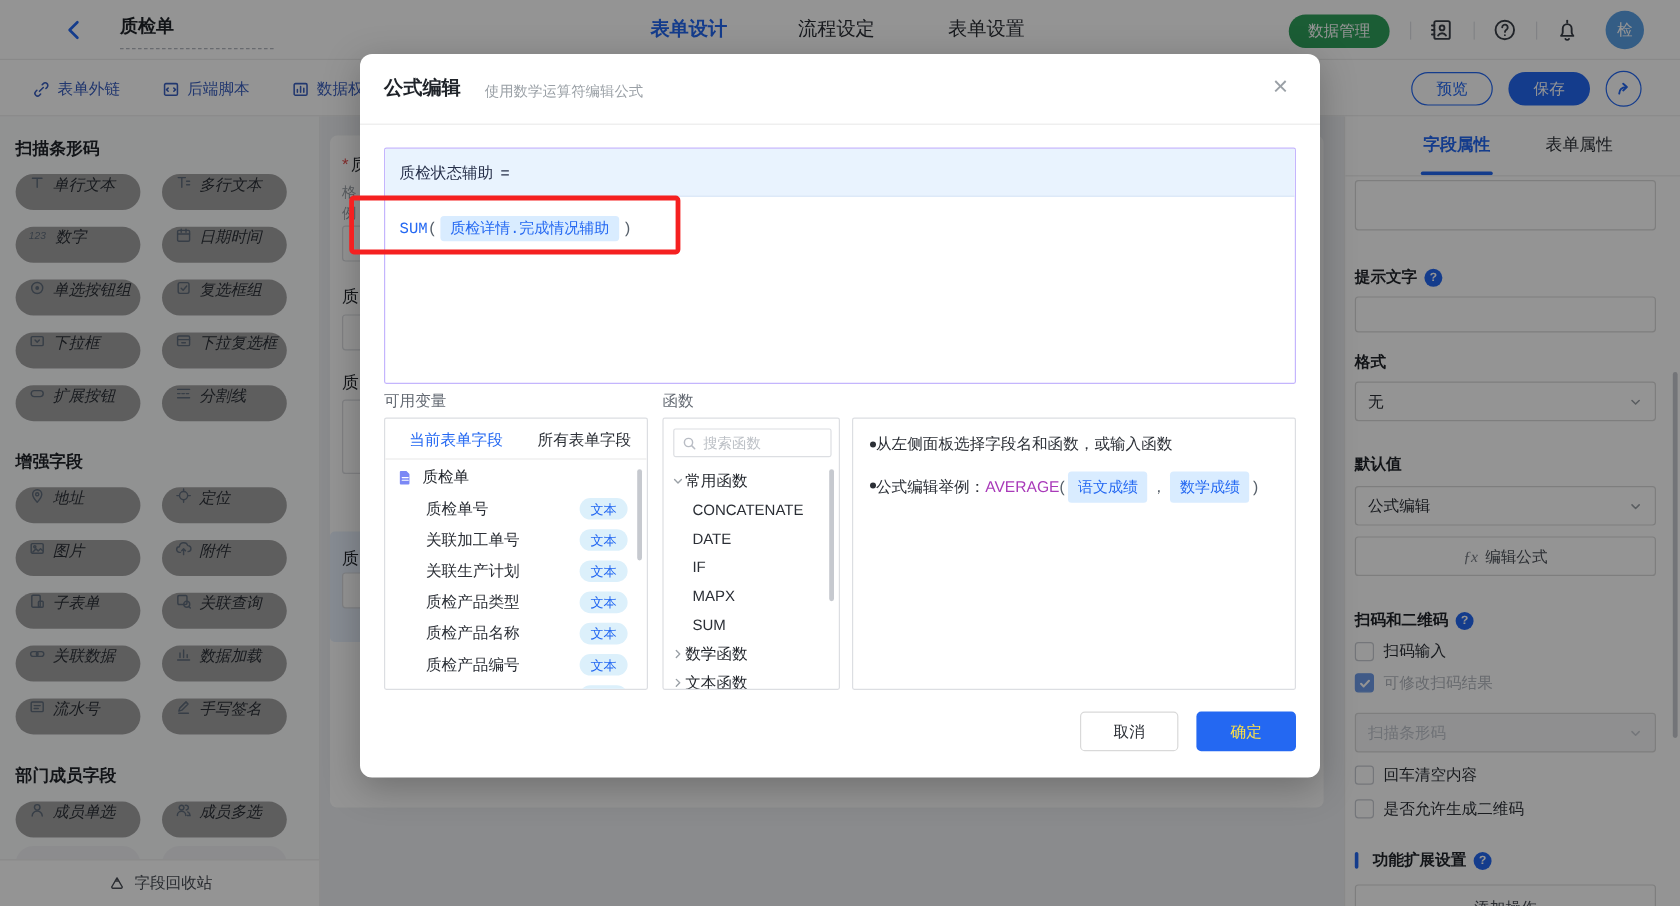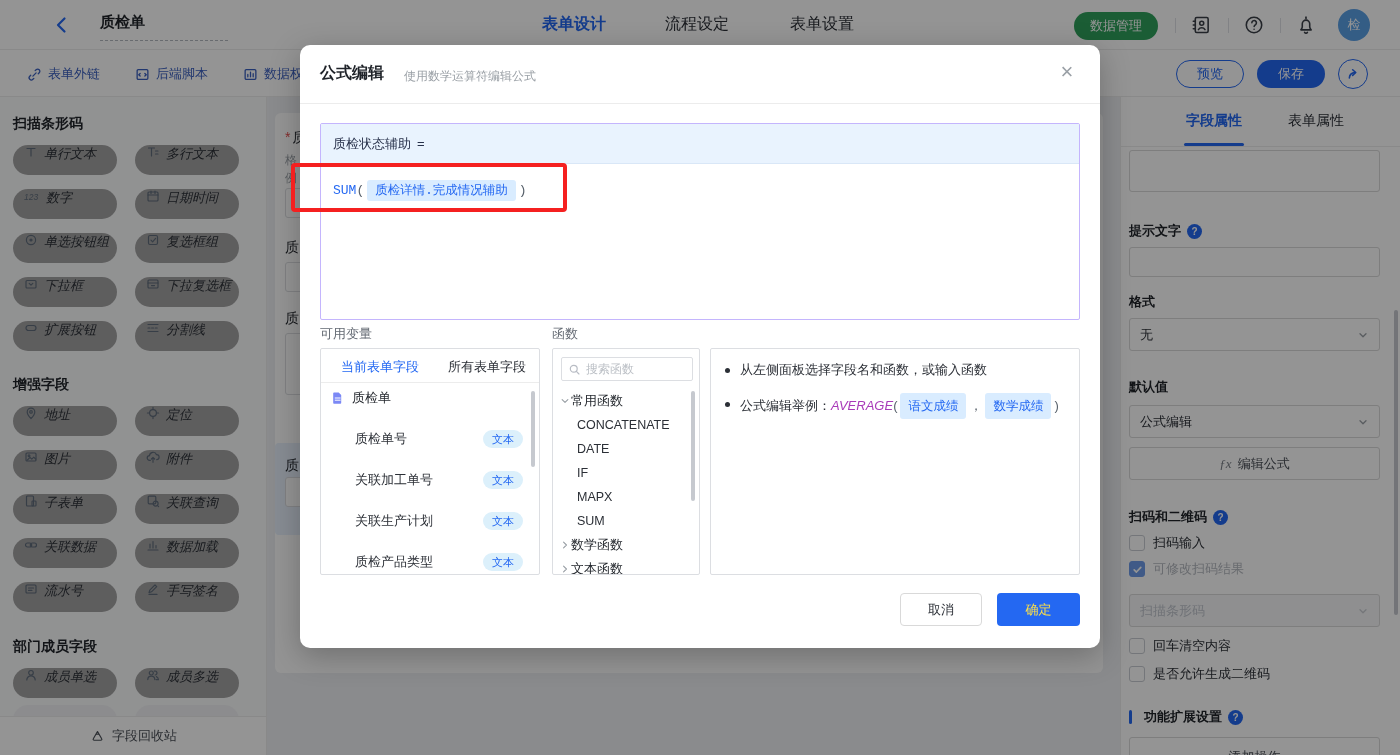--- a/index.html
+++ b/index.html
@@ -69,40 +69,40 @@
   .m-title { position:absolute; left:20px; top:18px; font-size:16px; font-weight:bold; color:#1f2329; }
   .m-sub { position:absolute; left:104px; top:23px; font-size:12px; color:#9aa0a6; }
   .m-close { position:absolute; left:752px; top:12px; width:30px; height:30px; font-size:22px; color:#9aa0a6; display:flex; align-items:center; justify-content:center; cursor:pointer; }
   .m-head-line { position:absolute; left:0; top:58px; width:800px; height:1px; background:#ececec; }
 
   .fx-box { position:absolute; left:20px; top:78px; width:760px; height:197px; border:1px solid #c4b5fd; border-radius:2px; overflow:hidden; }
   .fx-head { height:40px; background:#e9f3fe; border-bottom:1px solid #d9e7f7; display:flex; align-items:center; padding:0 12px; font-size:13px; color:#27304a; gap:6px; }
   .fx-body { padding:16px 12px; font-size:13px; }
   .code { font-family:"Liberation Mono","DejaVu Sans Mono",monospace; }
   .fn-blue { color:#2468f2; }
-  .fn-purple { color:#a93ab9;font-style:italic; }
+  .fn-purple { color:#a93ab9; }
   .paren { color:#57606a; }
   .chip { display:inline-block; background:#d9ecff; color:#2468f2; border-radius:3px; padding:2px 8px; font-size:12.5px; margin:0 3px; cursor:pointer; }
 
   .p-label { position:absolute; top:280px; font-size:13px; color:#646a73; }
   .panel { position:absolute; top:303px; height:227px; border:1px solid #dcdee2; border-radius:2px; background:#fff; overflow:hidden; }
   .var-tabs { height:34px; border-bottom:1px solid #ececec; position:relative; }
   .var-tab { position:absolute; top:9px; font-size:13px; color:#2b2f36; cursor:pointer; }
   .var-tab.active { color:#2468f2; }
   .tree-row { height:26px; display:flex; align-items:center; cursor:pointer; }
   .tree-root { padding-left:10px; gap:7px; font-size:13px; color:#1f2329; }
-  .tree-item { padding-left:34px; font-size:13px; color:#2b2f36; position:relative;margin-top:15px; }
+  .tree-item { padding-left:34px; font-size:13px; color:#2b2f36; position:relative; }
   .badge { position:absolute; right:16px; width:40px; height:18px; border-radius:9px; background:#dcf0fb; color:#2468f2; font-size:11px; display:flex; align-items:center; justify-content:center; }
   .search-box { margin:8px; width:132px; height:24px; border:1px solid #dcdee2; border-radius:2px; display:flex; align-items:center; gap:5px; padding:0 6px; }
   .search-box input { border:none; outline:none; width:95px; font-size:12px; color:#2b2f36; font-family:inherit; }
   .search-box input::placeholder { color:#bcc0c6; }
   .fn-group { height:24px; display:flex; align-items:center; gap:1px; padding-left:7px; font-size:13px; color:#1f2329; cursor:pointer; }
   .fn-item { height:24px; display:flex; align-items:center; padding-left:24px; font-size:12.5px; color:#2b2f36; cursor:pointer; }
   .tips { padding:10px 0 0 14px; }
-  .tip-line { display:flex; align-items:flex-start; gap:10px; font-size:13px; color:#2b2f36; margin-bottom:12px; line-height:22px; }
+  .tip-line { display:flex; align-items:flex-start; font-size:13px; color:#2b2f36; margin-bottom:12px; line-height:22px; }
   .bullet { width:5px; height:5px; border-radius:50%; background:#2b2f36; margin-top:9px; flex:0 0 auto; }
   .m-cancel { position:absolute; left:600px; top:548px; width:82px; height:33px; border:1px solid #d9d9d9; border-radius:4px; background:#fff; font-size:13px; color:#2b2f36; display:flex; align-items:center; justify-content:center; cursor:pointer; }
   .m-confirm { position:absolute; left:697px; top:548px; width:83px; height:33px; border-radius:4px; background:#2468f2; font-size:13px; color:#fde047; display:flex; align-items:center; justify-content:center; cursor:pointer; }
 
   .red-annotation { position:absolute; left:291px; top:163px; width:276px; height:49px; border:4px solid #f52020; border-radius:4px; z-index:70; pointer-events:none; }
 
   svg.ic { display:block; }
 </style>
 </head>
 <body>

